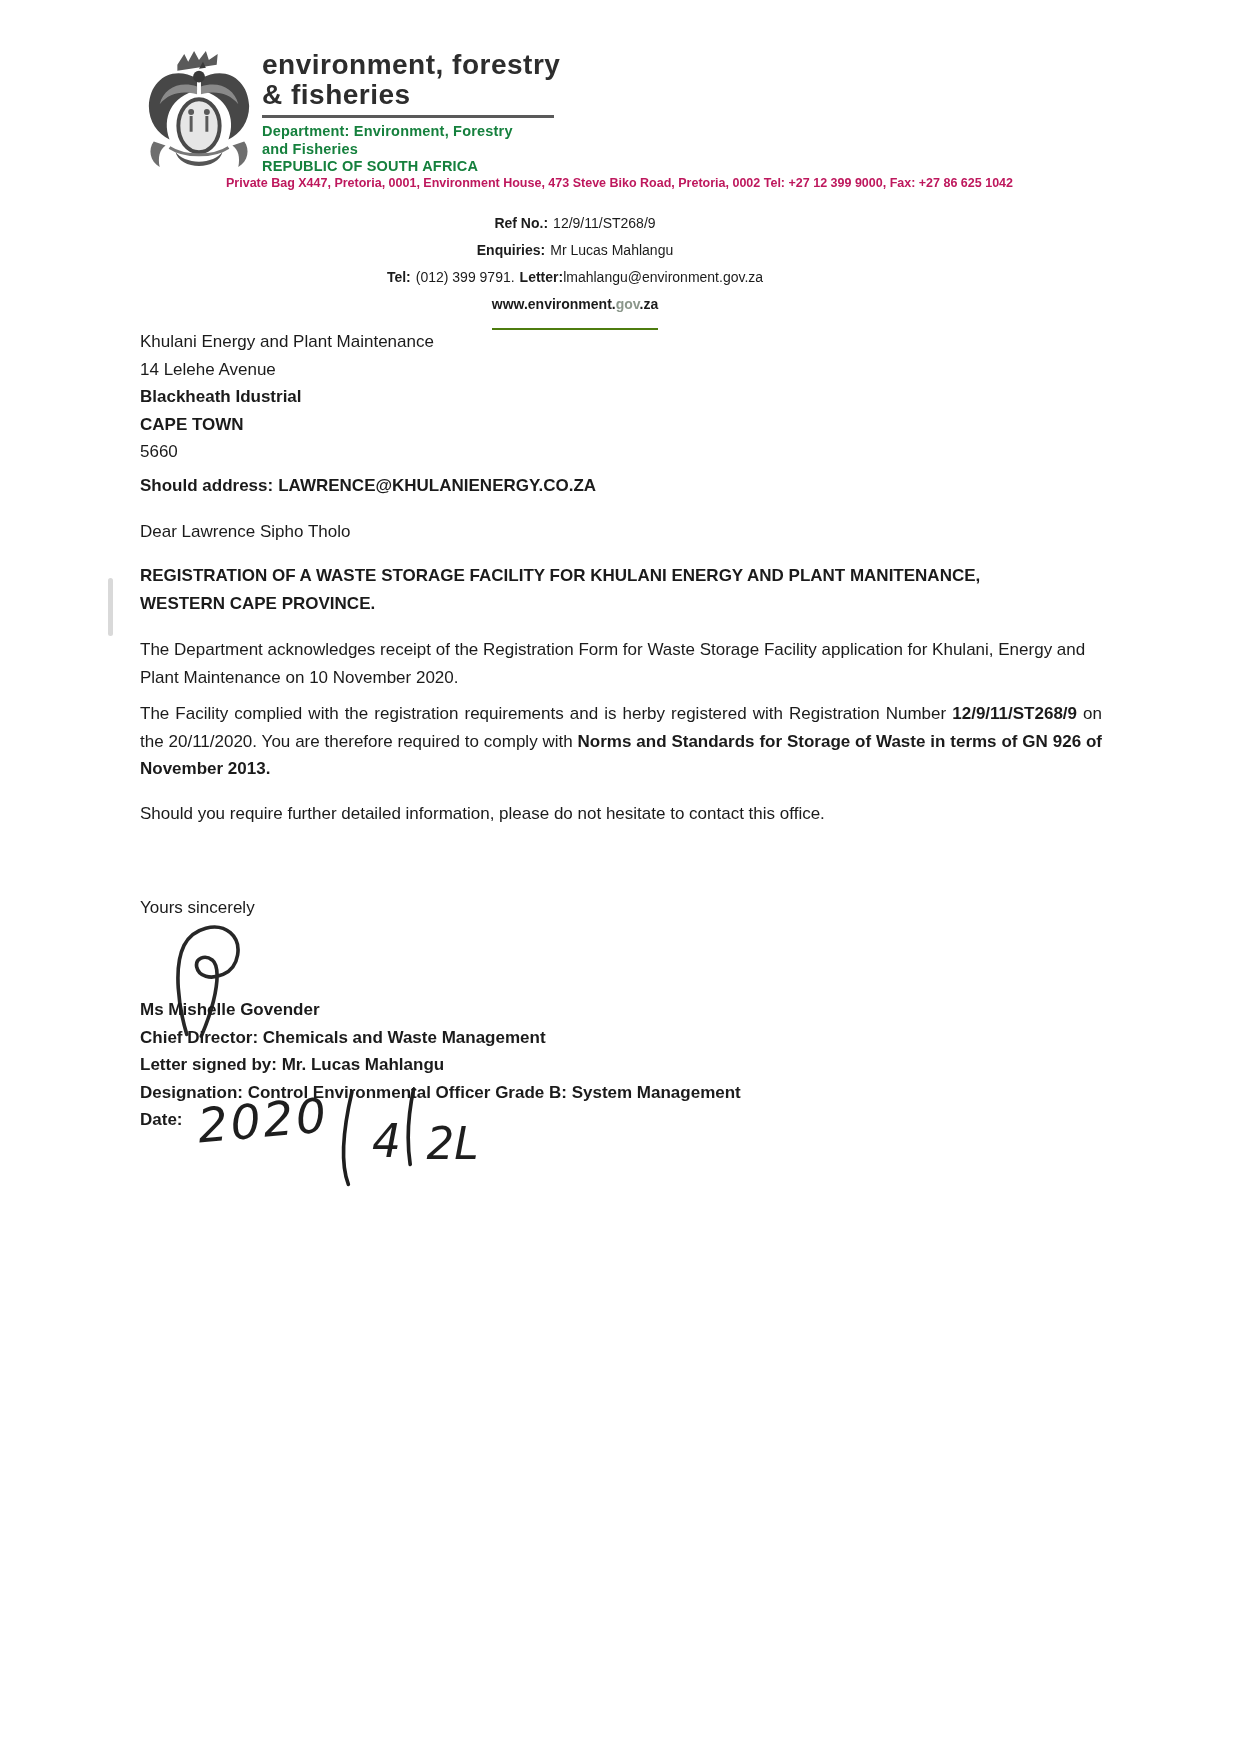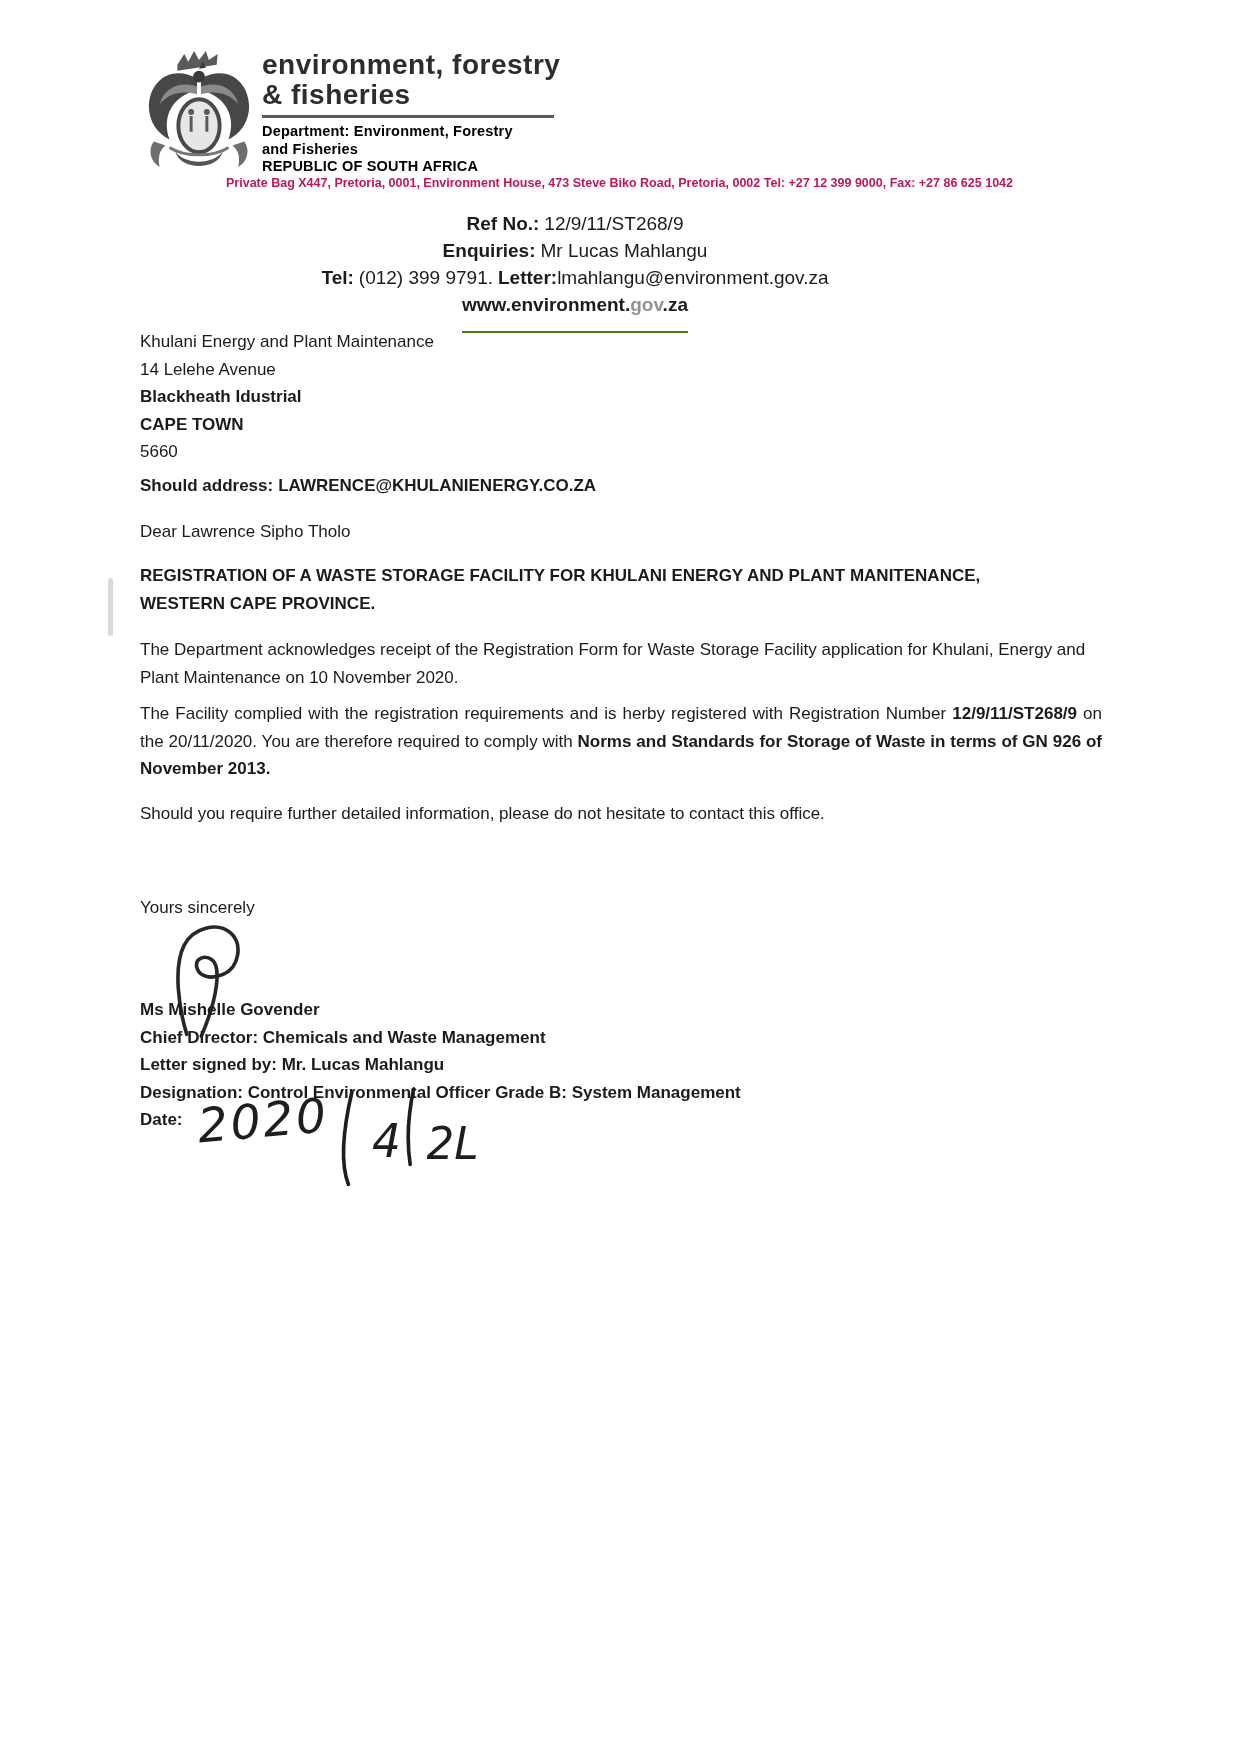--- a/index.html
+++ b/index.html
@@ -10,24 +10,24 @@
     font-family:"Liberation Sans",sans-serif;
     color:#1b1b1b;
     overflow:hidden;
   }
   .abs{position:absolute;}
   .b{font-weight:700;}
   .lbl{font-weight:700;margin-right:5px;}
   
   .brand-title{font-size:28px;font-weight:700;color:#2d2d2d;line-height:30px;letter-spacing:0.5px;}
   .brand-rule{width:292px;height:3px;background:#5a5a5a;margin:5px 0 5px 0;}
-  .dept-line{font-size:14.5px;font-weight:700;color:#000000;line-height:17.5px;letter-spacing:0.2px;}
+  .dept-line{font-size:14.5px;font-weight:700;color:#15803d;line-height:17.5px;letter-spacing:0.2px;}
   .addr-line{width:100%;text-align:center;font-size:12.5px;font-weight:700;color:#be185d;}
   
-  .ref-block{left:0;width:1150px;text-align:center;font-size:19px;line-height:27px;}
+  .ref-block{left:0;width:1150px;text-align:center;font-size:14px;line-height:27px;}
   .website{border-bottom:2px solid #4d7c0f;padding-bottom:16px;font-weight:700;}
   .website .dim{color:#8b978b;}
   
   .bodytext{font-size:17px;line-height:27.5px;color:#1b1b1b;}
   .just{text-align:justify;}
   .sig-block div{line-height:27.6px;}
   .motto{font-size:14px;color:#2a2a2a;}
   .motto .bi{font-weight:700;font-style:italic;margin-right:5px;}
   .pagenum{font-size:17px;color:#222;}
   .artifact{width:5px;height:58px;background:#d9d9d9;border-radius:3px;}

